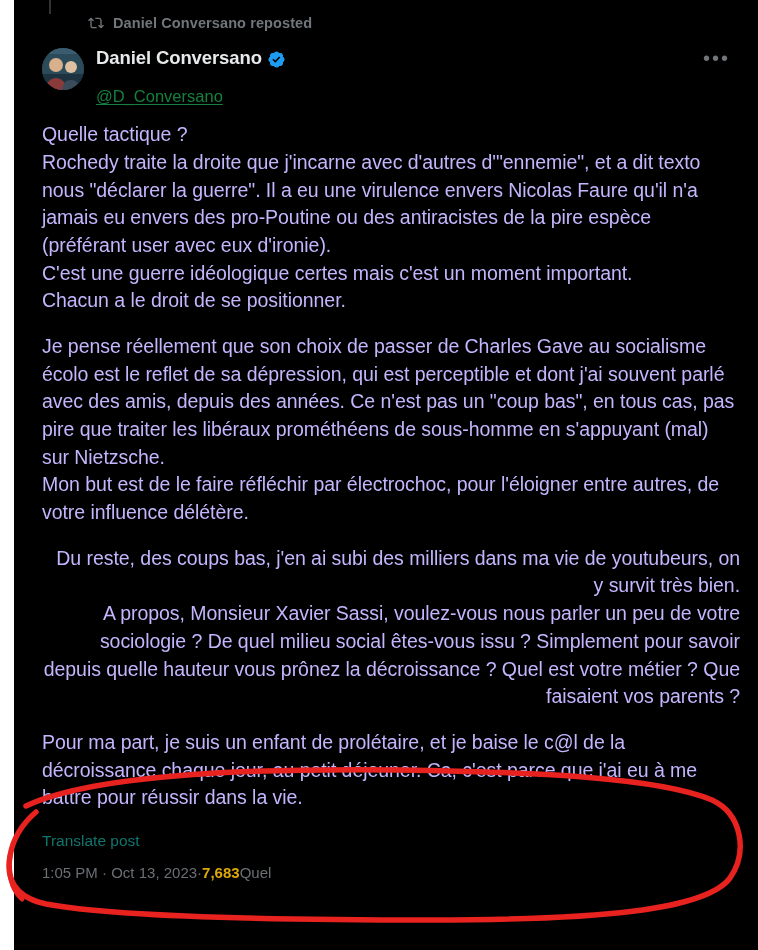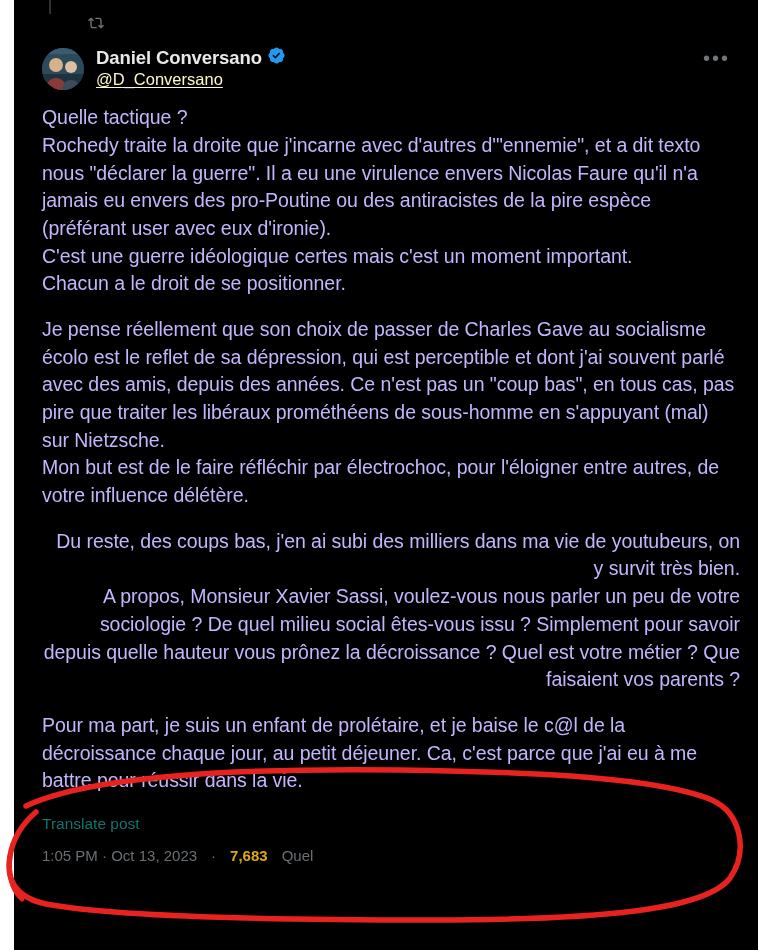--- a/index.html
+++ b/index.html
@@ -96,40 +96,40 @@
     background: #26363f;
     position: relative;
   }
   .avatar svg { display:block; }
   .names {
     margin-left: 12px;
     line-height: 1.25;
   }
   .name-line {
     display: flex;
-    align-items: flex-start;
+    align-items: flex-end;
     gap: 5px;
   }
   .display-name {
     font-size: 18.5px;
     font-weight: bold;
     color: #e7e9ea;
     letter-spacing: -0.1px;
   }
   .verified {
     width: 19px; height: 19px;
     color: #1d9bf0;
     display: inline-block;
   }
   .handle {
     font-size: 16.5px;
-    color: #fef9c3;
+    color: #15803d;
     text-decoration: underline;
     text-underline-offset: 2px;
-    margin-top: 0;
+    margin-top: 17px;
     display: inline-block;
   }
   .more-btn {
     position: absolute;
     right: 18px;
     top: 8px;
     color: #71767b;
     font-size: 20px;
     letter-spacing: 2px;
     line-height: 1;
@@ -156,21 +156,21 @@
     display: inline-block;
     cursor: pointer;
   }
 
   .meta-row {
     margin-top: 14px;
     font-size: 15px;
     color: #71767b;
     display: flex;
     align-items: baseline;
-    gap: 14px;
+    gap: 0;
     opacity: 0.95;
   }
   .meta-views-count {
     color: #eab308;
     font-weight: bold;
   }
 
   
   .annotation {
     position: absolute;
@@ -193,20 +193,21 @@
   <div class="right-strip"></div>
 
   <div class="post">
 
     <div class="repost-row">
       <span class="repost-icon">
         <svg viewBox="0 0 24 24" width="16" height="16" fill="currentColor" aria-hidden="true">
           <path d="M4.5 3.88l4.432 4.14-1.364 1.46L5.5 7.55V16c0 1.1.896 2 2 2H13v2H7.5c-2.209 0-4-1.79-4-4V7.55L1.432 9.48.068 8.02 4.5 3.88zM16.5 6H11V4h5.5c2.209 0 4 1.79 4 4v8.45l2.068-1.93 1.364 1.46-4.432 4.14-4.432-4.14 1.364-1.46 2.068 1.93V8c0-1.1-.896-2-2-2z"></path>
         </svg>
       </span>
+      <span class="repost-label">Daniel Conversano reposted</span>
     </div>
 
     <div class="header-row">
       <div class="avatar">
         <svg width="42" height="42" viewBox="0 0 42 42" aria-hidden="true">
           <rect x="0" y="0" width="42" height="42" fill="#2b4a5a"></rect>
           <rect x="0" y="26" width="42" height="16" fill="#1d3440"></rect>
           <circle cx="14" cy="17" r="7" fill="#d8b08c"></circle>
           <path d="M3 42c1-8 6-12 11-12s10 4 11 12z" fill="#8b3a3a"></path>
           <circle cx="29" cy="19" r="6" fill="#e0c0a0"></circle>

